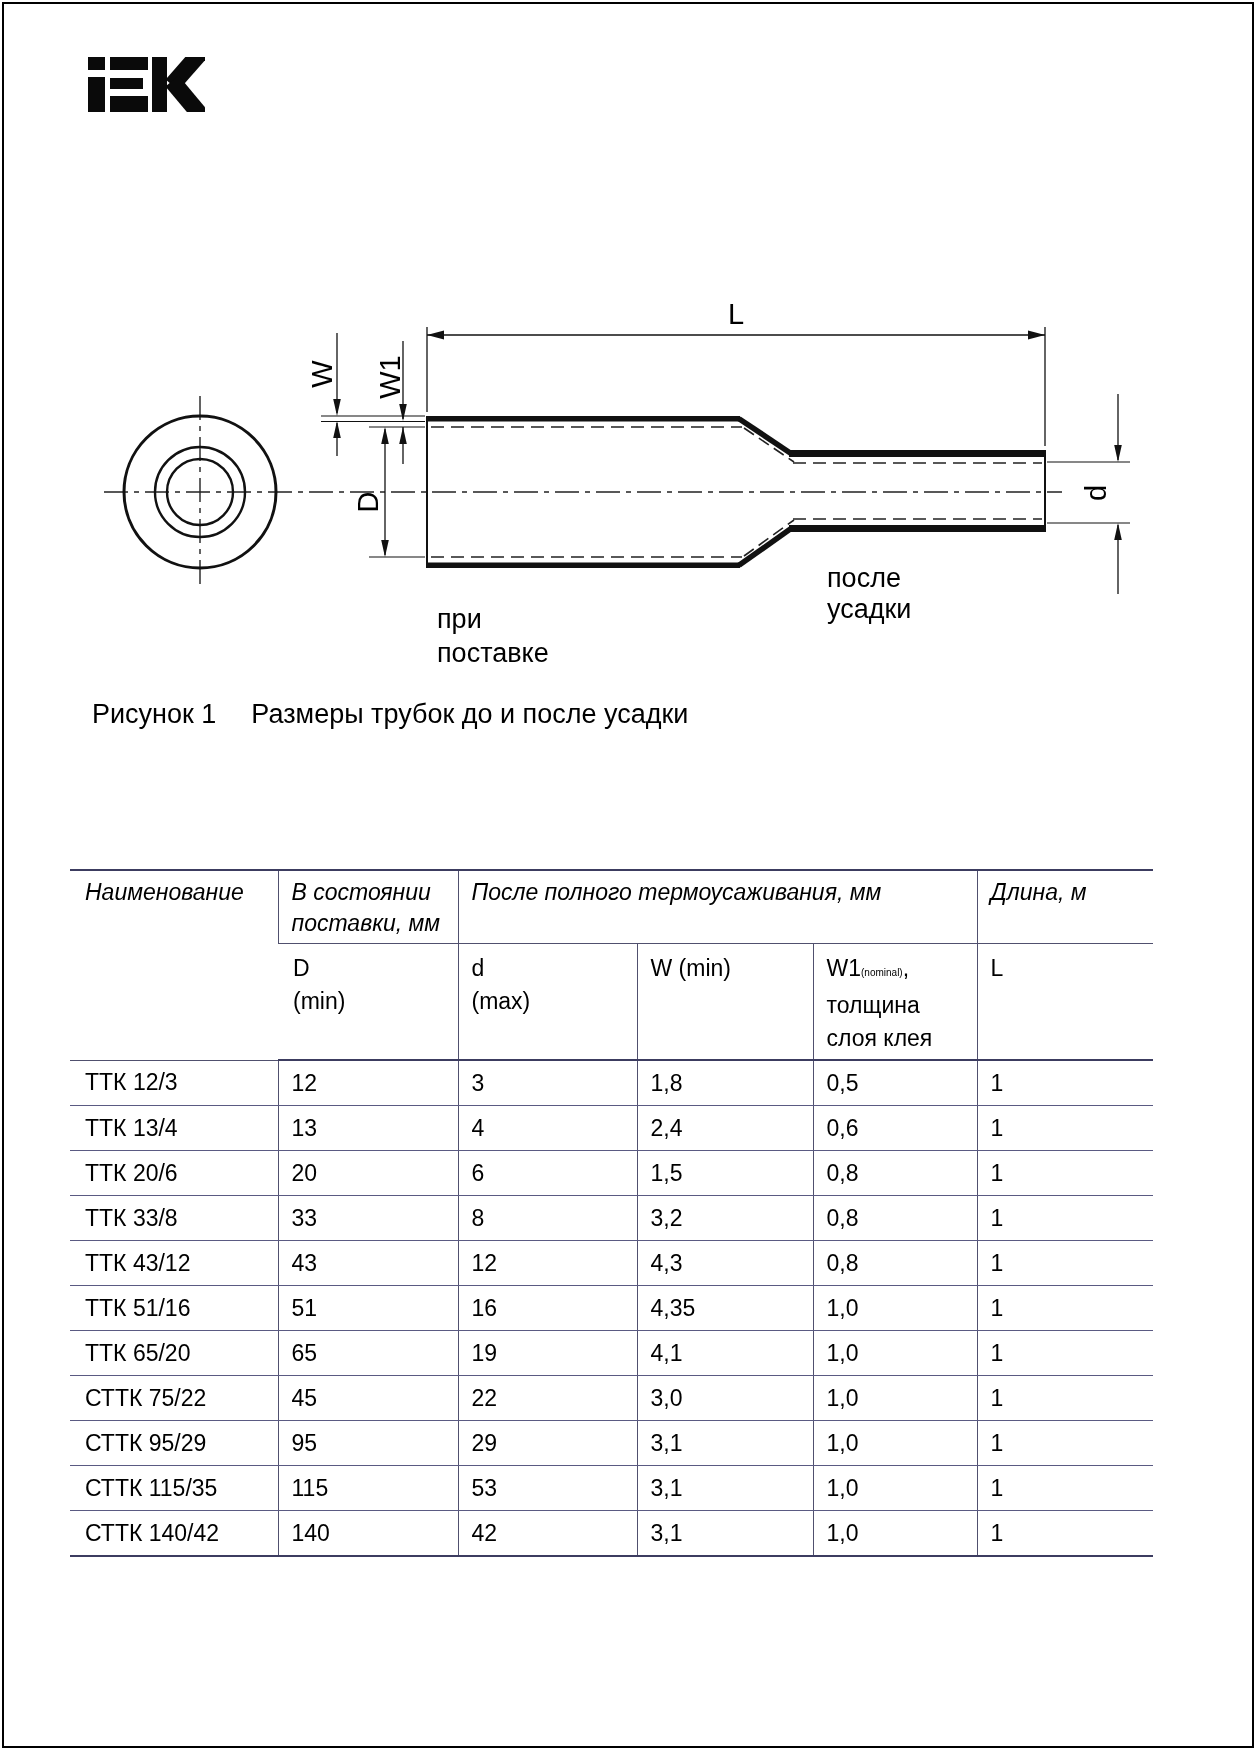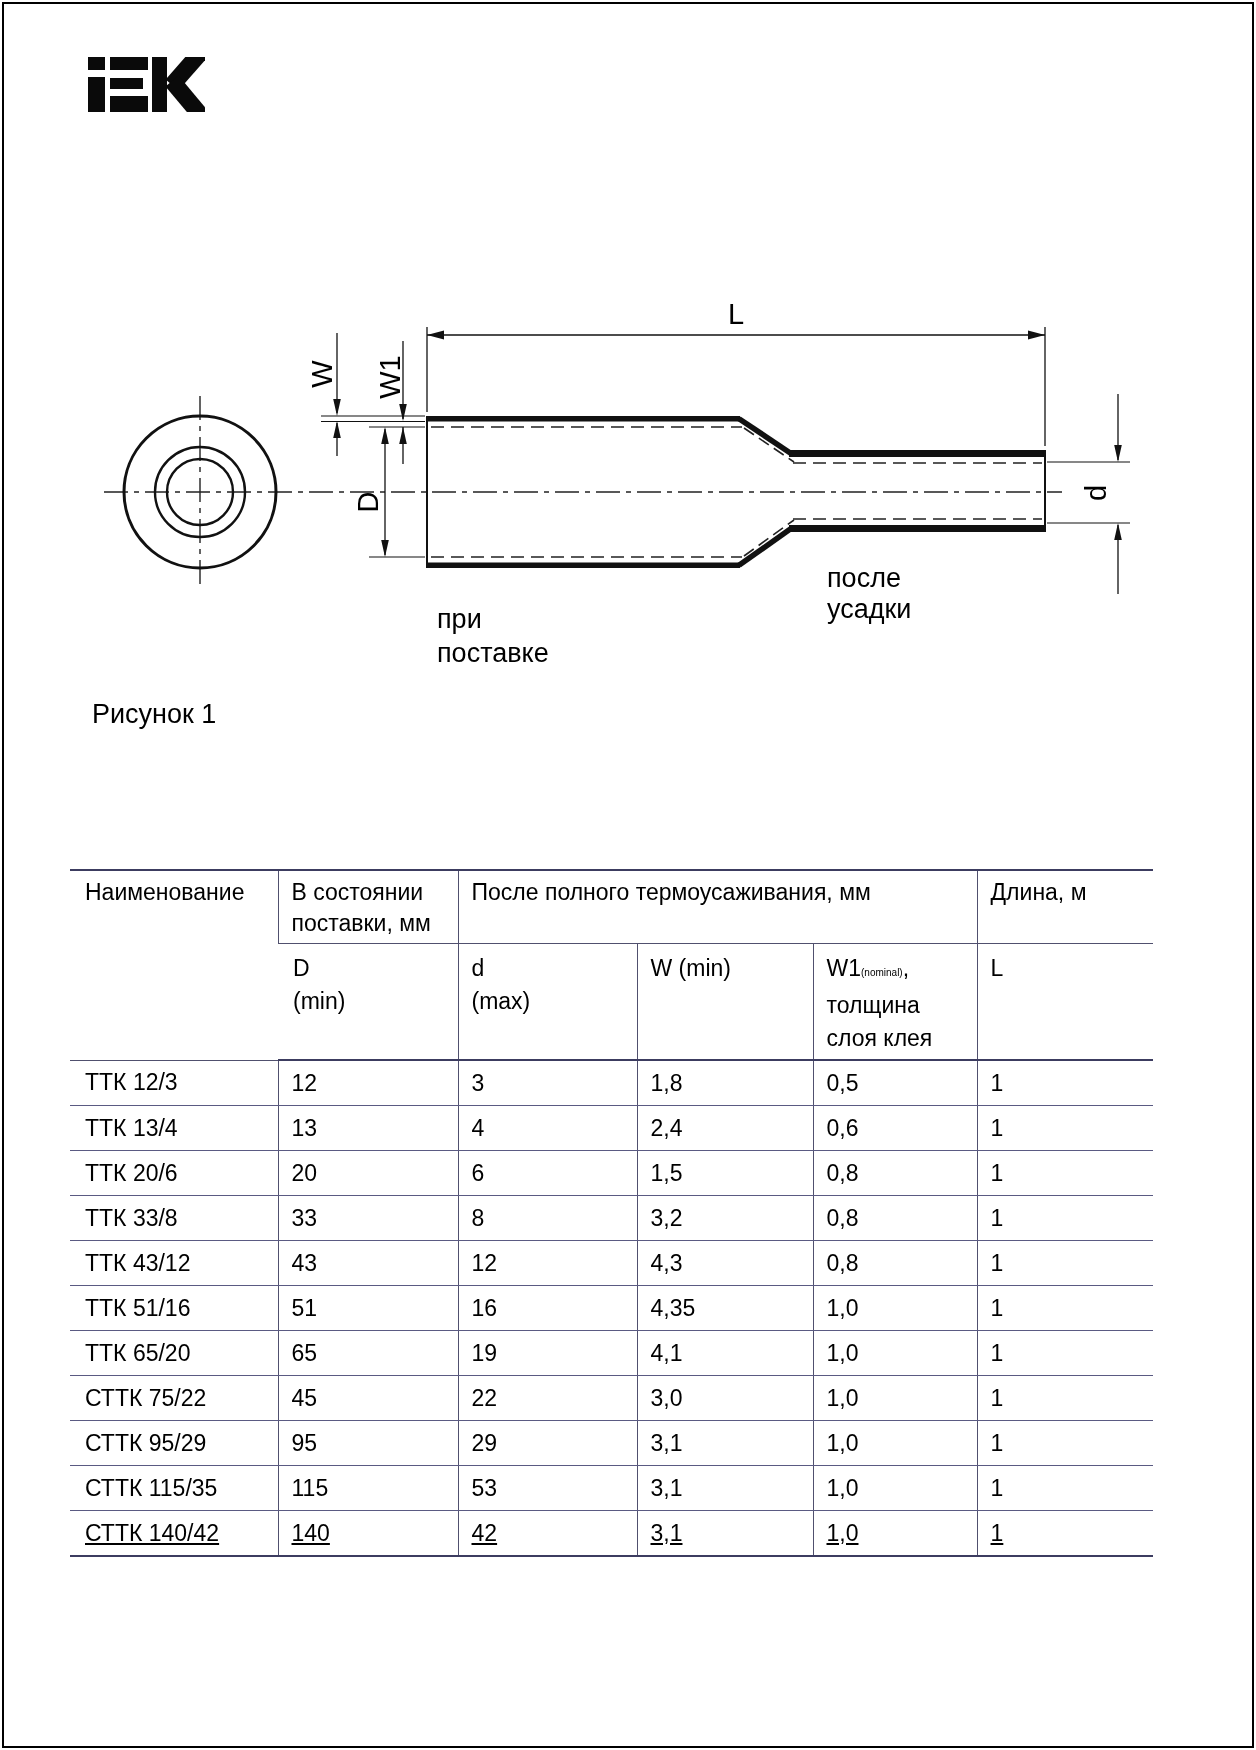--- a/index.html
+++ b/index.html
@@ -26,24 +26,24 @@
     font-size:23px;color:#000;
     border-top:2.5px solid #3c3c60;border-bottom:2.5px solid #3c3c60;
   }
   .spec-table th,.spec-table td{
     font-weight:normal;text-align:left;padding:4px 6px 4px 13px;
     border-left:1.4px solid #50506e;
   }
   .spec-table th:first-child,.spec-table td:first-child{border-left:none;padding-left:15px;}
   .spec-table thead tr.group th{vertical-align:top;padding-top:6px;line-height:31px;}
   .spec-table thead tr.sub th{vertical-align:top;padding-top:8px;line-height:33px;border-bottom:2.5px solid #3c3c60;}
-  .spec-table thead tr.group th{border-bottom:1.4px solid #50506e;}
+  .spec-table thead tr.group th{border-bottom:1.4px solid #50506e;font-style:italic;}
   .spec-table thead th.name-head{border-bottom:2.5px solid #3c3c60;}
   .spec-table tbody td{border-bottom:1.4px solid #5a5a82;height:36px;vertical-align:middle;}
-  .spec-table tbody tr:last-child td{border-bottom:none;text-decoration:underline;}
+  .spec-table tbody tr:last-child td{border-bottom:none;}
   .nominal-small{font-size:10px;}
   .hrow1{height:61px;}
   .hrow2{height:95px;}
 </style>
 </head>
 <body>
 
 <div class="page">
   <div class="page-frame"></div>
 
@@ -145,20 +145,21 @@
       <text class="state-text" x="437" y="662">поставке</text>
     </g>
     <g>
       <text class="state-text" x="827" y="587">после</text>
       <text class="state-text" x="827" y="618">усадки</text>
     </g>
   </svg>
 
   <div class="caption">
     <span>Рисунок 1</span>
+    <span>Размеры трубок до и после усадки</span>
   </div>
 
   <table class="spec-table">
     <colgroup>
       <col style="width:208px">
         <col style="width:180px">
         <col style="width:179px">
       <col style="width:176px">
         <col style="width:164px">
         <col style="width:176px">

